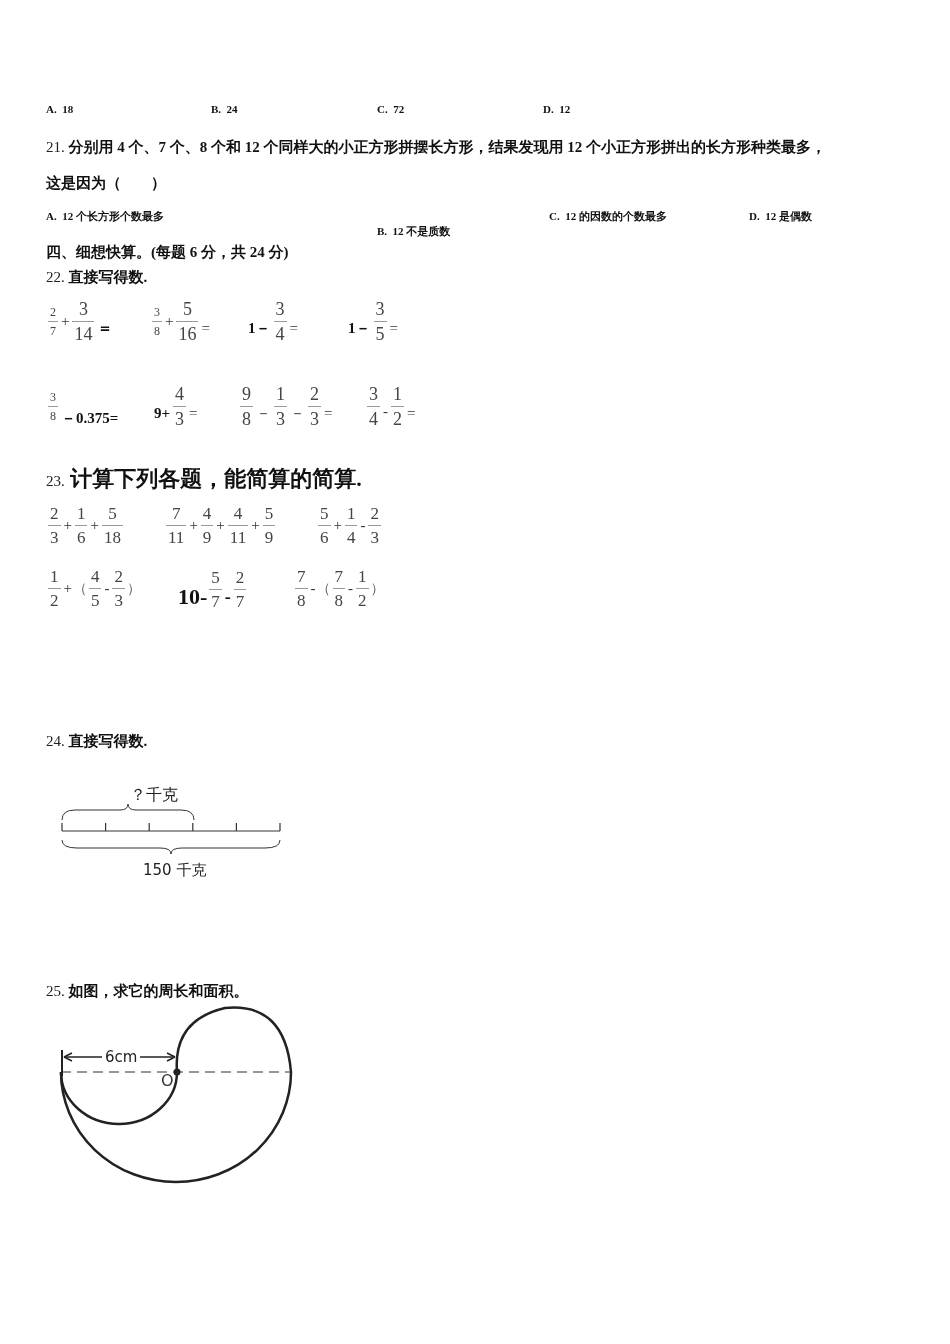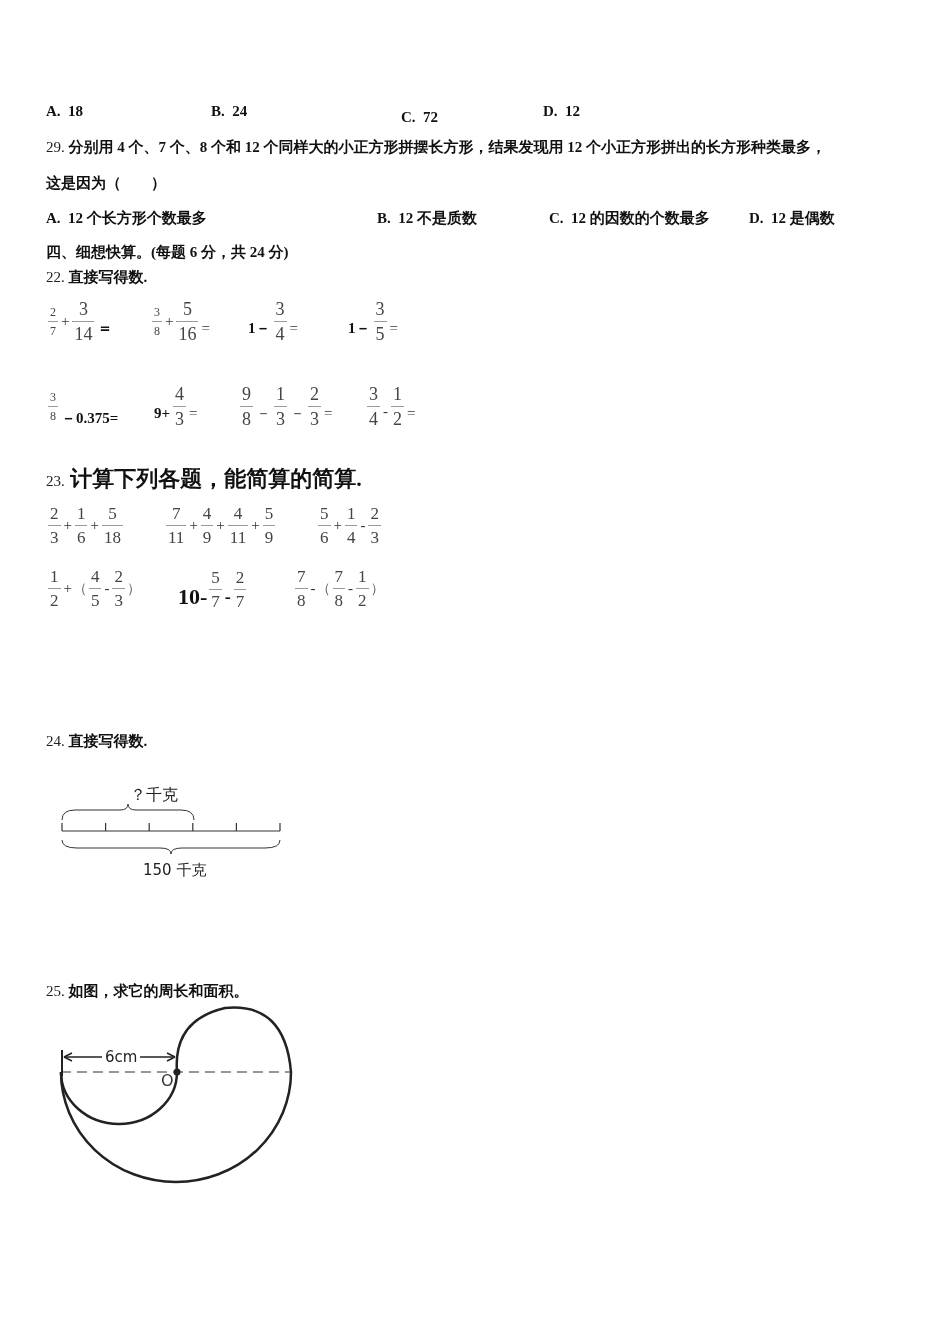--- a/index.html
+++ b/index.html
@@ -2,21 +2,21 @@
 <html><head>
 <meta charset="utf-8">
 <style>
   html, body { margin: 0; padding: 0; background: #ffffff; }
   body { width: 950px; height: 1344px; position: relative; overflow: hidden;
          font-family: "Liberation Serif", "DejaVu Serif", serif; color: #111; }
   .abs { position: absolute; }
   .b { font-weight: bold; }
   .line { font-size: 15px; white-space: nowrap; }
   .qnum { font-weight: normal; color: #222; }
-  .opt { position: absolute; font-size: 15px; font-weight: bold; white-space: nowrap; }
+  .opt { position: absolute; font-size: 11px; font-weight: bold; white-space: nowrap; }
 
   
   .frac { display: inline-flex; flex-direction: column; align-items: center; vertical-align: middle;
           margin: 0 2px; line-height: 1; }
   .frac .n, .frac .d { padding: 0 2px; color: #444; }
   .frac .bar { align-self: stretch; height: 1px; background: #999; margin: 3px 0; }
   .frac.sm { font-size: 12px; }
   .frac.md { font-size: 17px; }
   .frac.lg { font-size: 18px; }
   .op { display: inline-block; vertical-align: middle; font-size: 15px; color: #333; margin: 0 1px; }
@@ -33,41 +33,41 @@
 <body>
 
 <div class="opt" style="left:46px; top:103px;">
   <span>A.</span>&nbsp;
   <span>18</span>
 </div>
 <div class="opt" style="left:211px; top:103px;">
   <span>B.</span>&nbsp;
   <span>24</span>
 </div>
-<div class="opt" style="left:377px; top:109px;margin-left:24px;">
+<div class="opt" style="left:377px; top:103px;">
   <span>C.</span>&nbsp;
   <span>72</span>
 </div>
 <div class="opt" style="left:543px; top:103px;">
   <span>D.</span>&nbsp;
   <span>12</span>
 </div>
 
 <div class="abs line b" style="left:46px; top:138px;">
-  <span class="qnum">29.</span>
+  <span class="qnum">21.</span>
   <span>分别用 4 个、7 个、8 个和 12 个同样大的小正方形拼摆长方形，结果发现用 12 个小正方形拼出的长方形种类最多，</span>
 </div>
 <div class="abs line b" style="left:46px; top:174px;">
   <span>这是因为（　　）</span>
 </div>
 <div class="opt" style="left:46px; top:209px;">
   <span>A.</span>&nbsp;
   <span>12 个长方形个数最多</span>
 </div>
-<div class="opt" style="left:377px; top:209px;">
+<div class="opt" style="left:377px; top:224px;">
   <span>B.</span>&nbsp;
   <span>12 不是质数</span>
 </div>
 <div class="opt" style="left:549px; top:209px;">
   <span>C.</span>&nbsp;
   <span>12 的因数的个数最多</span>
 </div>
 <div class="opt" style="left:749px; top:209px;">
   <span>D.</span>&nbsp;
   <span>12 是偶数</span>

